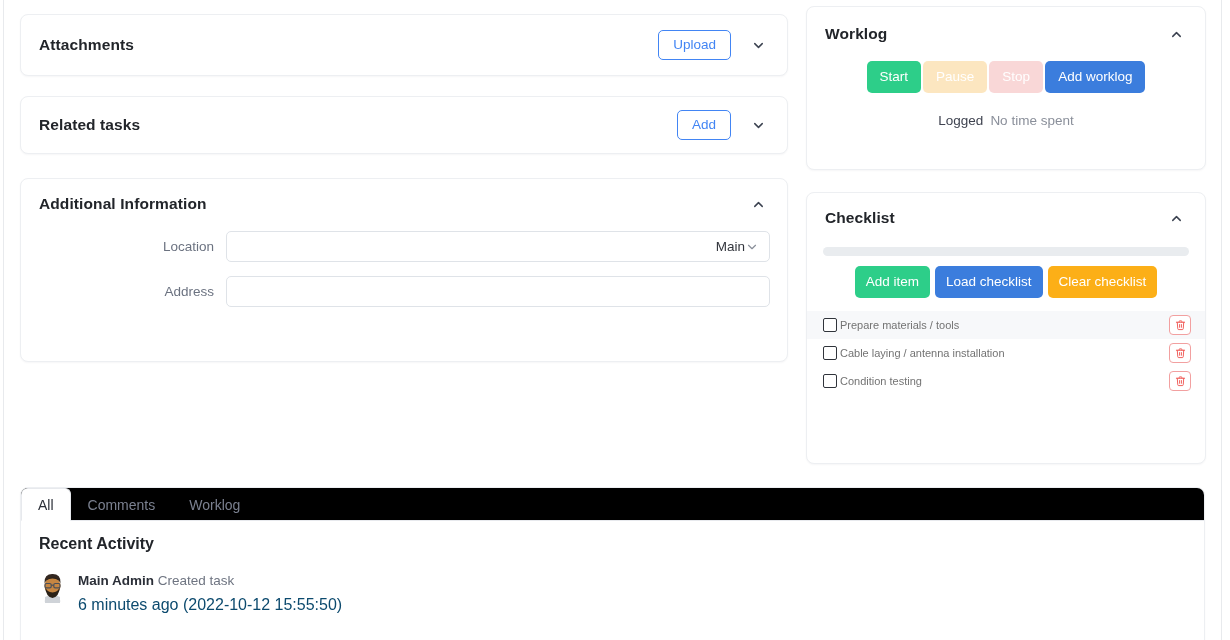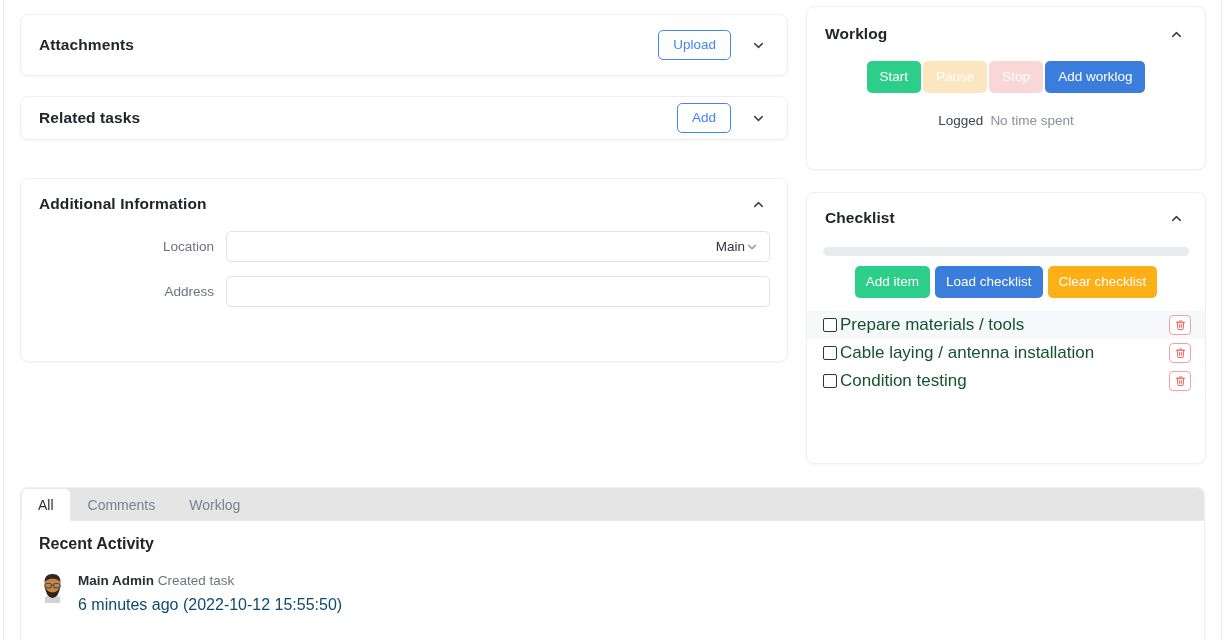--- a/index.html
+++ b/index.html
@@ -62,21 +62,21 @@
     background: #fff;
     border: 1px solid #4285f4;
     border-radius: 5px;
     padding: 7px 14px;
     cursor: pointer;
     line-height: 1;
   }
 
   
   #card-attachments { left: 20px; top: 14px; width: 768px; height: 62px; }
-  #card-related     { left: 20px; top: 96px; width: 768px; height: 44px; }
+  #card-related     { left: 20px; top: 96px; width: 768px; height: 58px; }
 
   
   #card-additional  { left: 20px; top: 178px; width: 768px; height: 184px; }
   .ai-head {
     display: flex; align-items: center;
     padding: 14px 18px 0 18px;
   }
   .form-row {
     display: flex; align-items: center;
     margin-top: 14px;
@@ -172,22 +172,22 @@
   .cl-cb {
     width: 14px; height: 14px;
     border: 1.6px solid #30343b;
     border-radius: 2px;
     background: #fff;
     flex: 0 0 auto;
     cursor: pointer;
   }
   .cl-text {
     margin-left: 3px;
-    font-size: 17px;
-    color: #14532d;
+    font-size: 11px;
+    color: #737373;
     white-space: nowrap;
     overflow: hidden;
   }
   .cl-del {
     margin-left: auto;
     width: 22px; height: 20px;
     border: 1px solid #f2a0a0;
     border-radius: 4px;
     background: #fff;
     display: flex; align-items: center; justify-content: center;
@@ -200,21 +200,21 @@
   #card-activity {
     left: 20px; top: 487px; width: 1185px; height: 170px;
     border-radius: 8px 8px 0 0;
     overflow: hidden;
   }
   .tabs {
     display: flex;
     height: 33px;
     border-bottom: 1px solid #e7e9ed;
     padding-left: 0;
-    background: #e5e5e5;
+    background: #000000;
   }
   .tab {
     font-size: 14px;
     color: #7b8190;
     padding: 0 16px;
     display: flex; align-items: center;
     cursor: pointer;
     border: 1px solid transparent;
     border-bottom: none;
     margin-bottom: -1px;

